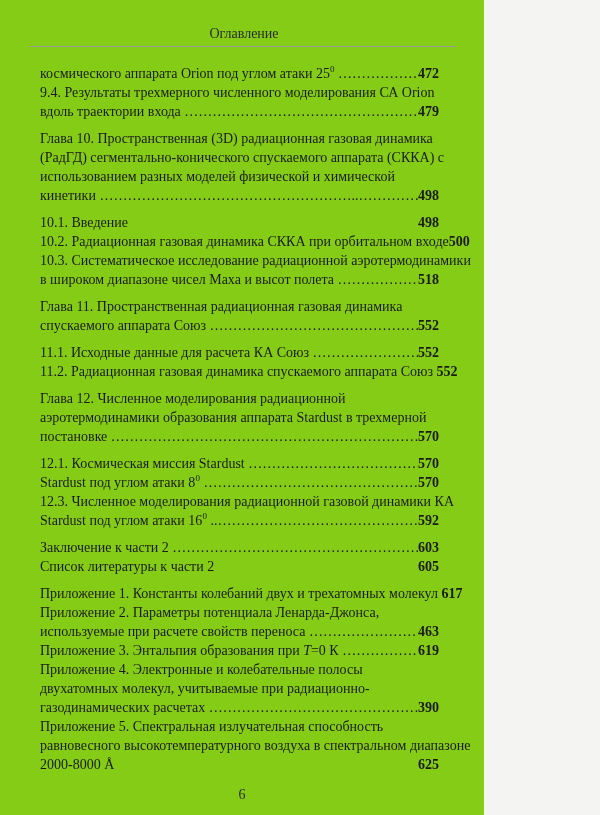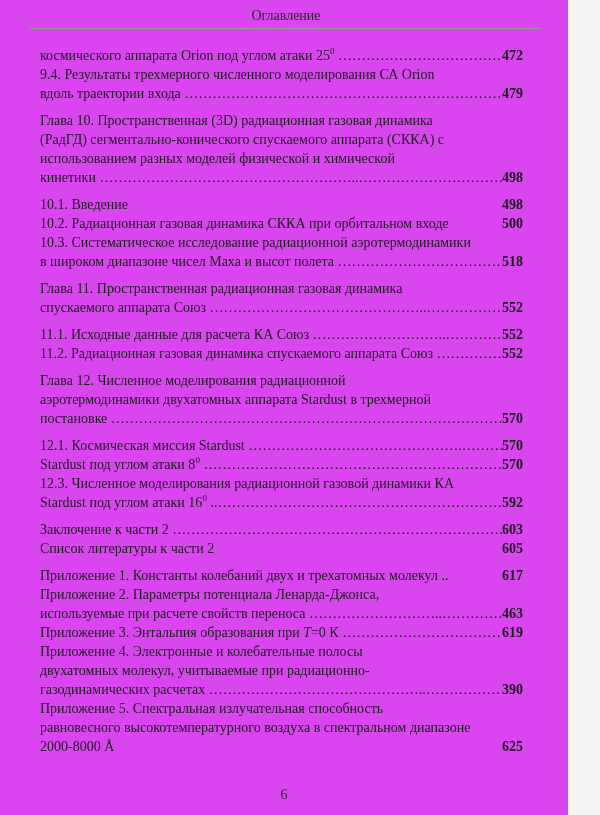--- a/index.html
+++ b/index.html
@@ -6,23 +6,23 @@
   * { box-sizing: border-box; }
   html, body { margin: 0; padding: 0; }
   body {
     width: 600px; height: 815px;
     background: #f4f4f2;
     font-family: "Liberation Serif", "DejaVu Serif", serif;
     color: #1b1b1b;
   }
   .page {
     position: relative;
-    width: 568px; height: 815px;
-    background: #d946ef;
-    padding: 8px 36px 0 40px;
+    width: 484px; height: 815px;
+    background: #84cc16;
+    padding: 26px 36px 0 40px;
     overflow: hidden;
   }
   .header { text-align: center; font-size: 14px; color: #2a2a2a; }
   .rule {
     border-bottom: 1px solid #9a9a9a;
     margin: 4px -8px 0 -10px;
     height: 0;
   }
   .content { margin-top: 17px; font-size: 14px; }
   .row {
@@ -66,21 +66,21 @@
       <div class="row"><span class="txt"><span class="b">кинетики </span></span><span class="leader">………………………………………………..……………………………………</span><span class="pg">498</span></div>
       <div class="row sb"><span class="txt"><span>10.1. Введение</span></span><span class="leader"></span><span class="pg">498</span></div>
       <div class="row"><span class="txt"><span>10.2. Радиационная газовая динамика СККА при орбитальном входе</span></span><span class="leader"></span><span class="pg">500</span></div>
       <div class="row"><span class="txt"><span>10.3. Систематическое исследование радиационной аэротермодинамики</span></span><span class="leader"></span><span class="pg"></span></div>
       <div class="row"><span class="txt"><span>в широком диапазоне чисел Маха и высот полета </span></span><span class="leader">………………………………………………………………………………</span><span class="pg">518</span></div>
       <div class="row sb"><span class="txt"><span class="b">Глава 11. Пространственная радиационная газовая динамика</span></span><span class="leader"></span><span class="pg"></span></div>
       <div class="row"><span class="txt"><span class="b">спускаемого аппарата Союз </span></span><span class="leader">………………………………………..…………………………………………</span><span class="pg">552</span></div>
       <div class="row sb"><span class="txt"><span>11.1. Исходные данные для расчета КА Союз </span></span><span class="leader">………………………..………………………………………</span><span class="pg">552</span></div>
       <div class="row"><span class="txt"><span>11.2. Радиационная газовая динамика спускаемого аппарата Союз </span></span><span class="leader">……………………………………………</span><span class="pg">552</span></div>
       <div class="row sb"><span class="txt"><span class="b">Глава 12. Численное моделирования радиационной</span></span><span class="leader"></span><span class="pg"></span></div>
-      <div class="row"><span class="txt"><span class="b">аэротермодинамики двухатомных аппарата Stardust в трехмерной</span></span><span class="leader"></span><span class="pg"></span></div>
+      <div class="row"><span class="txt"><span class="b">аэротермодинамики образования аппарата Stardust в трехмерной</span></span><span class="leader"></span><span class="pg"></span></div>
       <div class="row"><span class="txt"><span class="b">постановке </span></span><span class="leader">………………………………………………………………………………………</span><span class="pg">570</span></div>
       <div class="row sb"><span class="txt"><span>12.1. Космическая миссия Stardust </span></span><span class="leader">……………………………………….……………………………</span><span class="pg">570</span></div>
       <div class="row"><span class="txt"><span>Stardust под углом атаки 8</span><span class="sup">0</span><span> </span></span><span class="leader">……………………………………………………………………………</span><span class="pg">570</span></div>
       <div class="row"><span class="txt"><span>12.3. Численное моделирования радиационной газовой динамики КА</span></span><span class="leader"></span><span class="pg"></span></div>
       <div class="row"><span class="txt"><span>Stardust под углом атаки 16</span><span class="sup">0</span><span> </span></span><span class="leader">..………………………………………………………………………</span><span class="pg">592</span></div>
       <div class="row sb"><span class="txt"><span class="b">Заключение к части 2 </span></span><span class="leader">…………………………………………………………………………………</span><span class="pg">603</span></div>
       <div class="row"><span class="txt"><span class="b">Список литературы к части 2</span></span><span class="leader"></span><span class="pg">605</span></div>
       <div class="row sb"><span class="txt"><span class="b">Приложение 1.</span><span> Константы колебаний двух и трехатомных молекул </span></span><span class="leader">..</span><span class="pg">617</span></div>
       <div class="row"><span class="txt"><span class="b">Приложение 2.</span><span> Параметры потенциала Ленарда-Джонса,</span></span><span class="leader"></span><span class="pg"></span></div>
       <div class="row"><span class="txt"><span>используемые при расчете свойств переноса </span></span><span class="leader">………………………..……………………………………</span><span class="pg">463</span></div>

